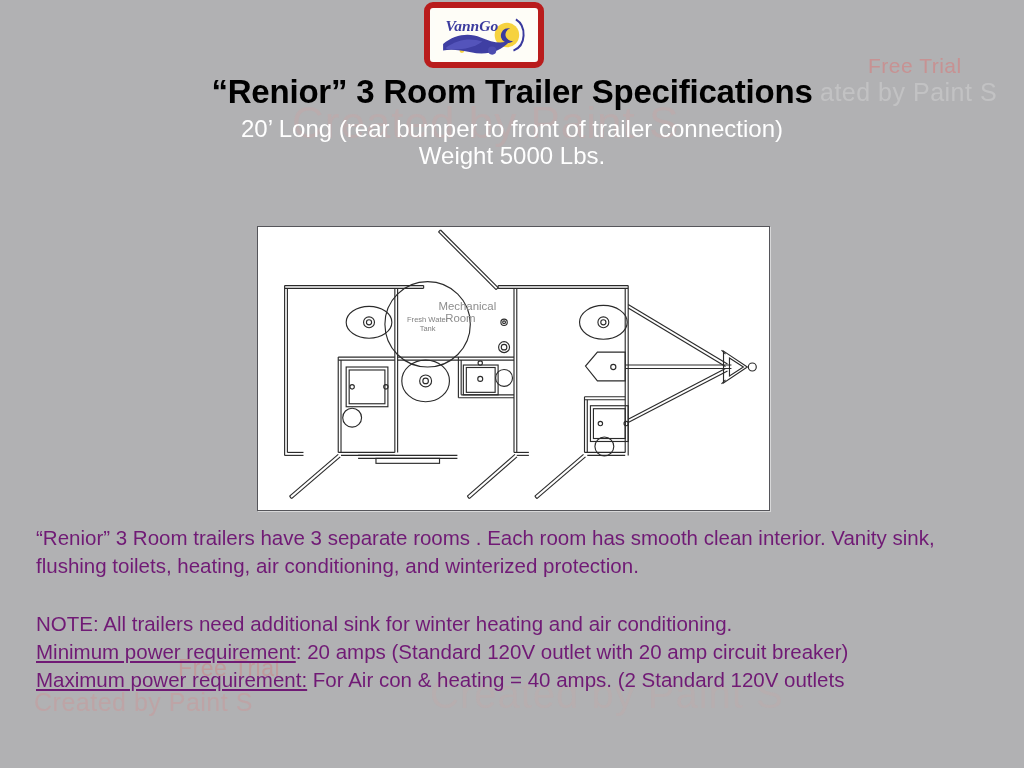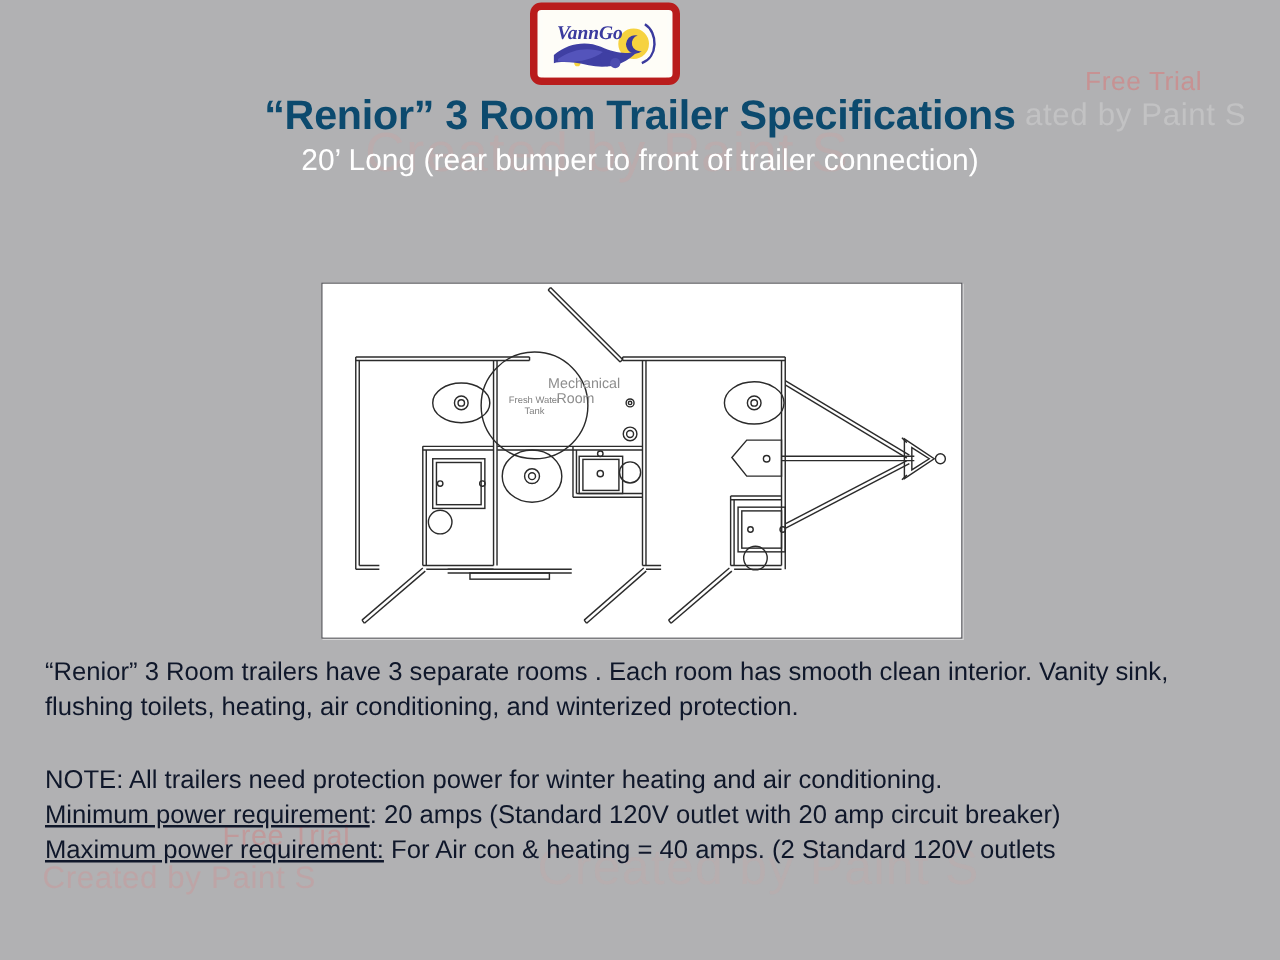--- a/index.html
+++ b/index.html
@@ -72,21 +72,21 @@
   }
   .logo-svg { display: block; width: 100%; height: 100%; }
 
   
   .title {
     position: absolute;
     left: 0; top: 73px; width: 1024px;
     text-align: center;
     font-size: 33px;
     font-weight: bold;
-    color: #0c4a6e;
+    color: #000000;
     letter-spacing: -0.2px;
   }
   .specs {
     position: absolute;
     left: 0; top: 116px; width: 1024px;
     text-align: center;
     font-size: 24px;
     line-height: 26.5px;
     color: #ffffff;
   }
@@ -101,21 +101,21 @@
     box-shadow: 1px 1px 0 rgba(255,255,255,0.5);
   }
   .plan-svg { display: block; width: 100%; height: 100%; }
 
   
   .para {
     position: absolute;
     left: 36px; width: 960px;
     font-size: 20.5px;
     line-height: 28px;
-    color: #0f172a;
+    color: #701a75;
   }
   .para-desc { top: 524px; }
   .para-note { top: 610px; }
   .para-note .lbl {
     font-weight: normal;
     text-decoration: underline;
   }
   .para-note .ln { display: block; }
 </style>
 </head>
@@ -145,20 +145,21 @@
   </svg>
 </div>
 
 <div class="wm wm-free-top">Free Trial</div>
 <div class="wm wm-created-top">ated by Paint S</div>
 
 <div class="title">“Renior” 3 Room Trailer Specifications</div>
 
 <div class="specs">
   <div>20’ Long (rear bumper to front of trailer connection)</div>
+  <div>Weight 5000 Lbs.</div>
 </div>
 
 <div class="plan-panel">
   <svg class="plan-svg" viewBox="0 0 513 285">
     <rect x="0" y="0" width="513" height="285" fill="#ffffff"></rect>
     <g stroke="#2b2b2b" fill="none" stroke-width="1.15" stroke-linejoin="miter">
 
       <line x1="26" y1="59" x2="166" y2="59"></line>
       <line x1="26" y1="61.8" x2="166" y2="61.8"></line>
       <line x1="166" y1="59" x2="166" y2="61.8"></line>
@@ -292,20 +293,20 @@
   </svg>
 </div>
 
 <div class="para para-desc">“Renior” 3 Room trailers have 3 separate rooms . Each room has smooth clean interior. Vanity sink, flushing toilets, heating, air conditioning, and winterized protection.</div>
 
 <div class="wm wm-faint-mid">Created by Paint S</div>
 <div class="wm wm-free-bot">Free Trial</div>
 <div class="wm wm-created-bot">Created by Paint S</div>
 
 <div class="para para-note">
-  <span class="ln">NOTE: All trailers need protection power for winter heating and air conditioning.</span>
+  <span class="ln">NOTE: All trailers need additional sink for winter heating and air conditioning.</span>
   <span class="ln">
     <span class="lbl">Minimum power requirement</span><span>: 20 amps (Standard 120V outlet with 20 amp circuit breaker)</span>
   </span>
   <span class="ln">
     <span class="lbl">Maximum power requirement:</span><span> For Air con &amp; heating = 40 amps. (2 Standard 120V outlets</span>
   </span>
 </div>
 
 </body></html>

